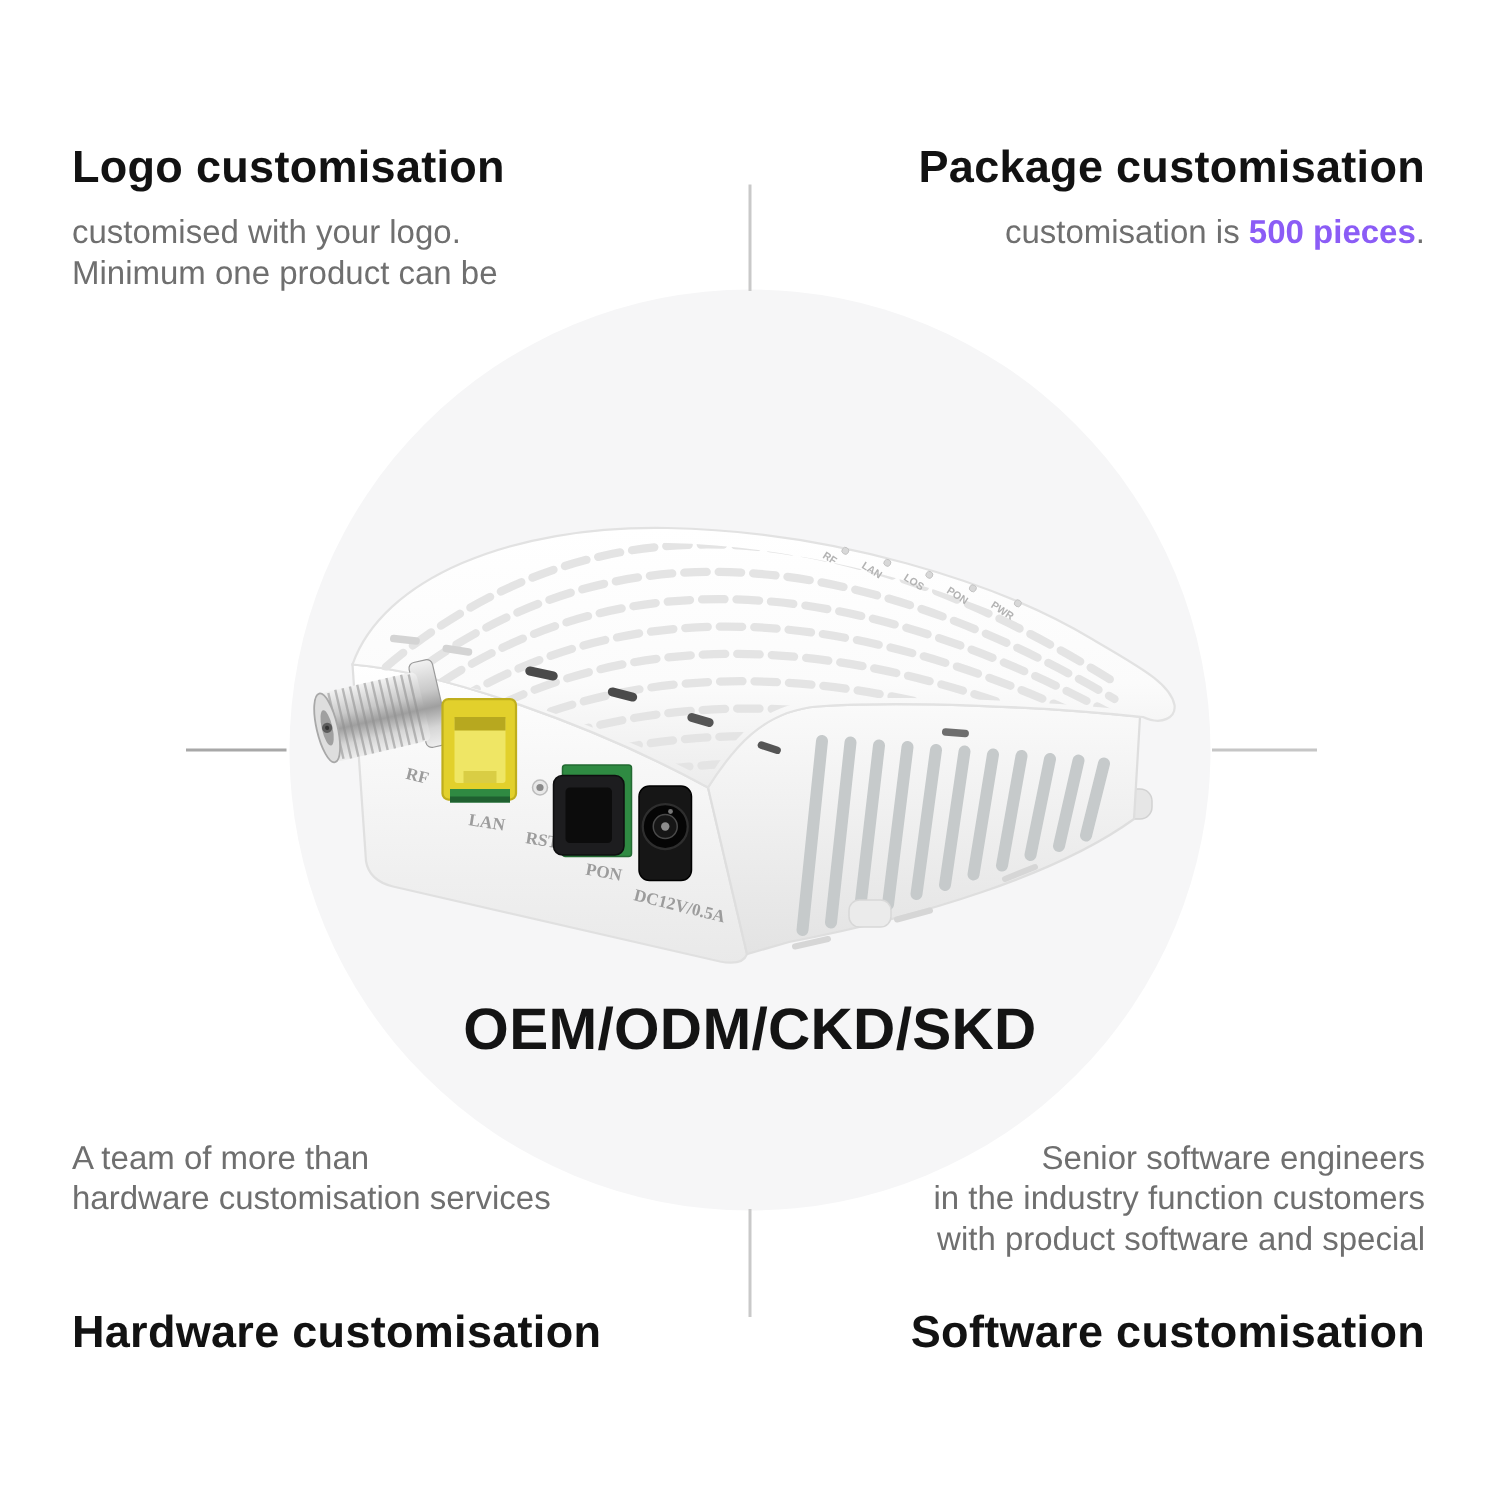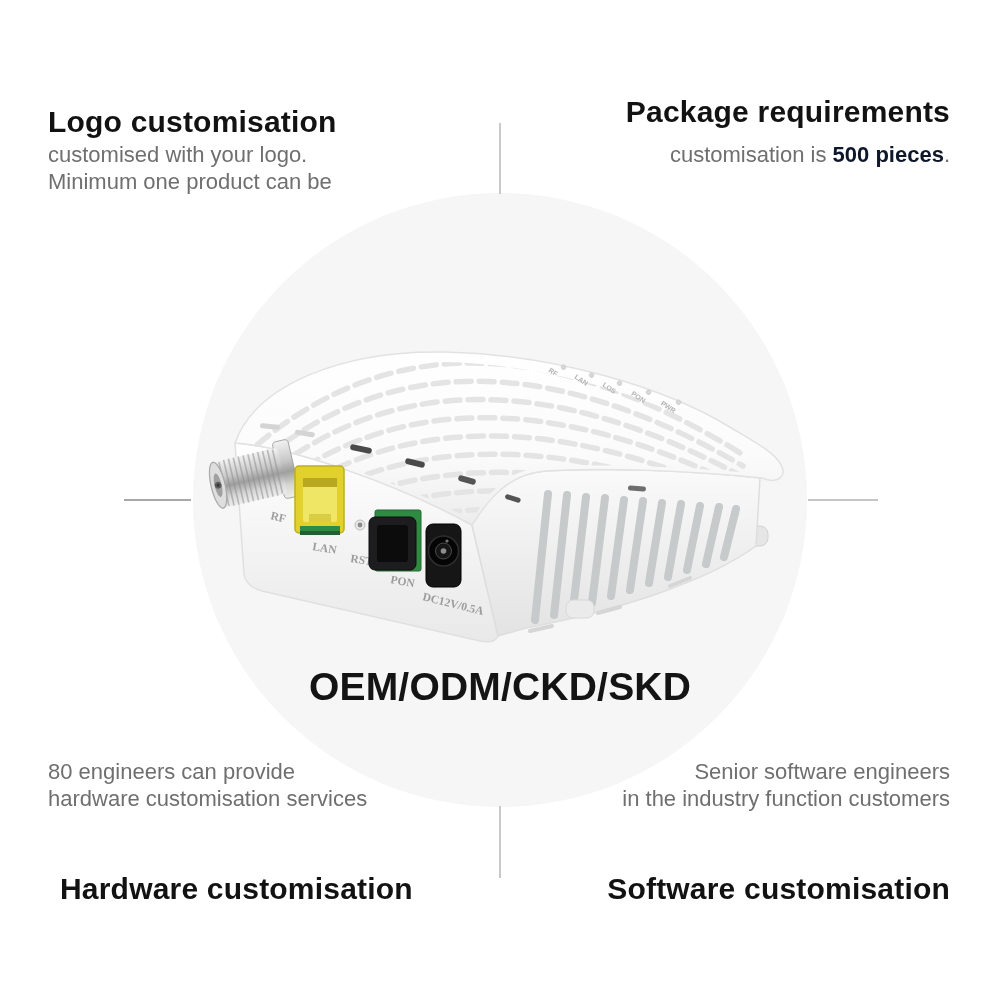--- a/index.html
+++ b/index.html
@@ -9,28 +9,28 @@
     font-family:"Liberation Sans","DejaVu Sans",sans-serif;
     -webkit-font-smoothing:antialiased;
   }
   .abs{position:absolute;}
   
   .sec-title{
     font-size:30px;font-weight:bold;color:#121212;line-height:34px;
     white-space:nowrap;letter-spacing:0.2px;
   }
   .sec-body{font-size:22px;color:#6f6f6f;line-height:27px;white-space:nowrap;}
-  .sec-body b{color:#0f172a;font-weight:bold;}
+  .sec-body b{color:#8b5cf6;font-weight:bold;}
   .align-r{text-align:right;}
-  #block-logo-title{left:48px;top:105px;}
+  #block-logo-title{left:48px;top:95px;}
   #block-logo-body{left:48px;top:141px;}
   #block-package-title{right:50px;top:95px;}
   #block-package-body{right:50px;top:141px;}
   #block-hardware-body{left:48px;top:758px;}
-  #block-hardware-title{left:60px;top:872px;}
+  #block-hardware-title{left:48px;top:872px;}
   #block-software-body{right:50px;top:758px;margin-left:28px;}
   #block-software-title{right:50px;top:872px;}
   
   #hero-circle{
     left:193px;top:193px;width:614px;height:614px;border-radius:50%;
     background:#f6f6f7;
   }
   #center-caption{
     left:0;right:0;top:665px;text-align:center;
     font-size:39px;font-weight:bold;color:#141414;letter-spacing:0.2px;
@@ -61,34 +61,35 @@
 <div class="abs divider" id="divider-bottom-vertical"></div>
 <div class="abs divider" id="divider-left-horizontal"></div>
 <div class="abs divider" id="divider-right-horizontal"></div>
 
 <div class="abs sec-title" id="block-logo-title">Logo customisation</div>
 <div class="abs sec-body" id="block-logo-body">
   <div>customised with your logo.</div>
   <div>Minimum one product can be</div>
 </div>
 
-<div class="abs sec-title align-r" id="block-package-title">Package requirements</div>
+<div class="abs sec-title align-r" id="block-package-title">Package customisation</div>
 <div class="abs sec-body align-r" id="block-package-body">
   <div><span>customisation is </span><b>500 pieces</b><span>.</span></div>
 </div>
 
 <div class="abs sec-body" id="block-hardware-body">
-  <div>80 engineers can provide</div>
+  <div>A team of more than</div>
   <div>hardware customisation services</div>
 </div>
 <div class="abs sec-title" id="block-hardware-title">Hardware customisation</div>
 
 <div class="abs sec-body align-r" id="block-software-body">
   <div>Senior software engineers</div>
   <div>in the industry function customers</div>
+  <div>with product software and special</div>
 </div>
 <div class="abs sec-title align-r" id="block-software-title">Software customisation</div>
 
 <div class="abs" id="center-caption">OEM/ODM/CKD/SKD</div>
 
 <svg class="abs" id="device-svg" viewBox="0 0 600 332" xmlns="http://www.w3.org/2000/svg">
   <defs>
     <linearGradient id="gradLid" x1="0" y1="0" x2="0" y2="1">
       <stop offset="0" stop-color="#ffffff"></stop>
       <stop offset="0.6" stop-color="#fbfbfb"></stop>

